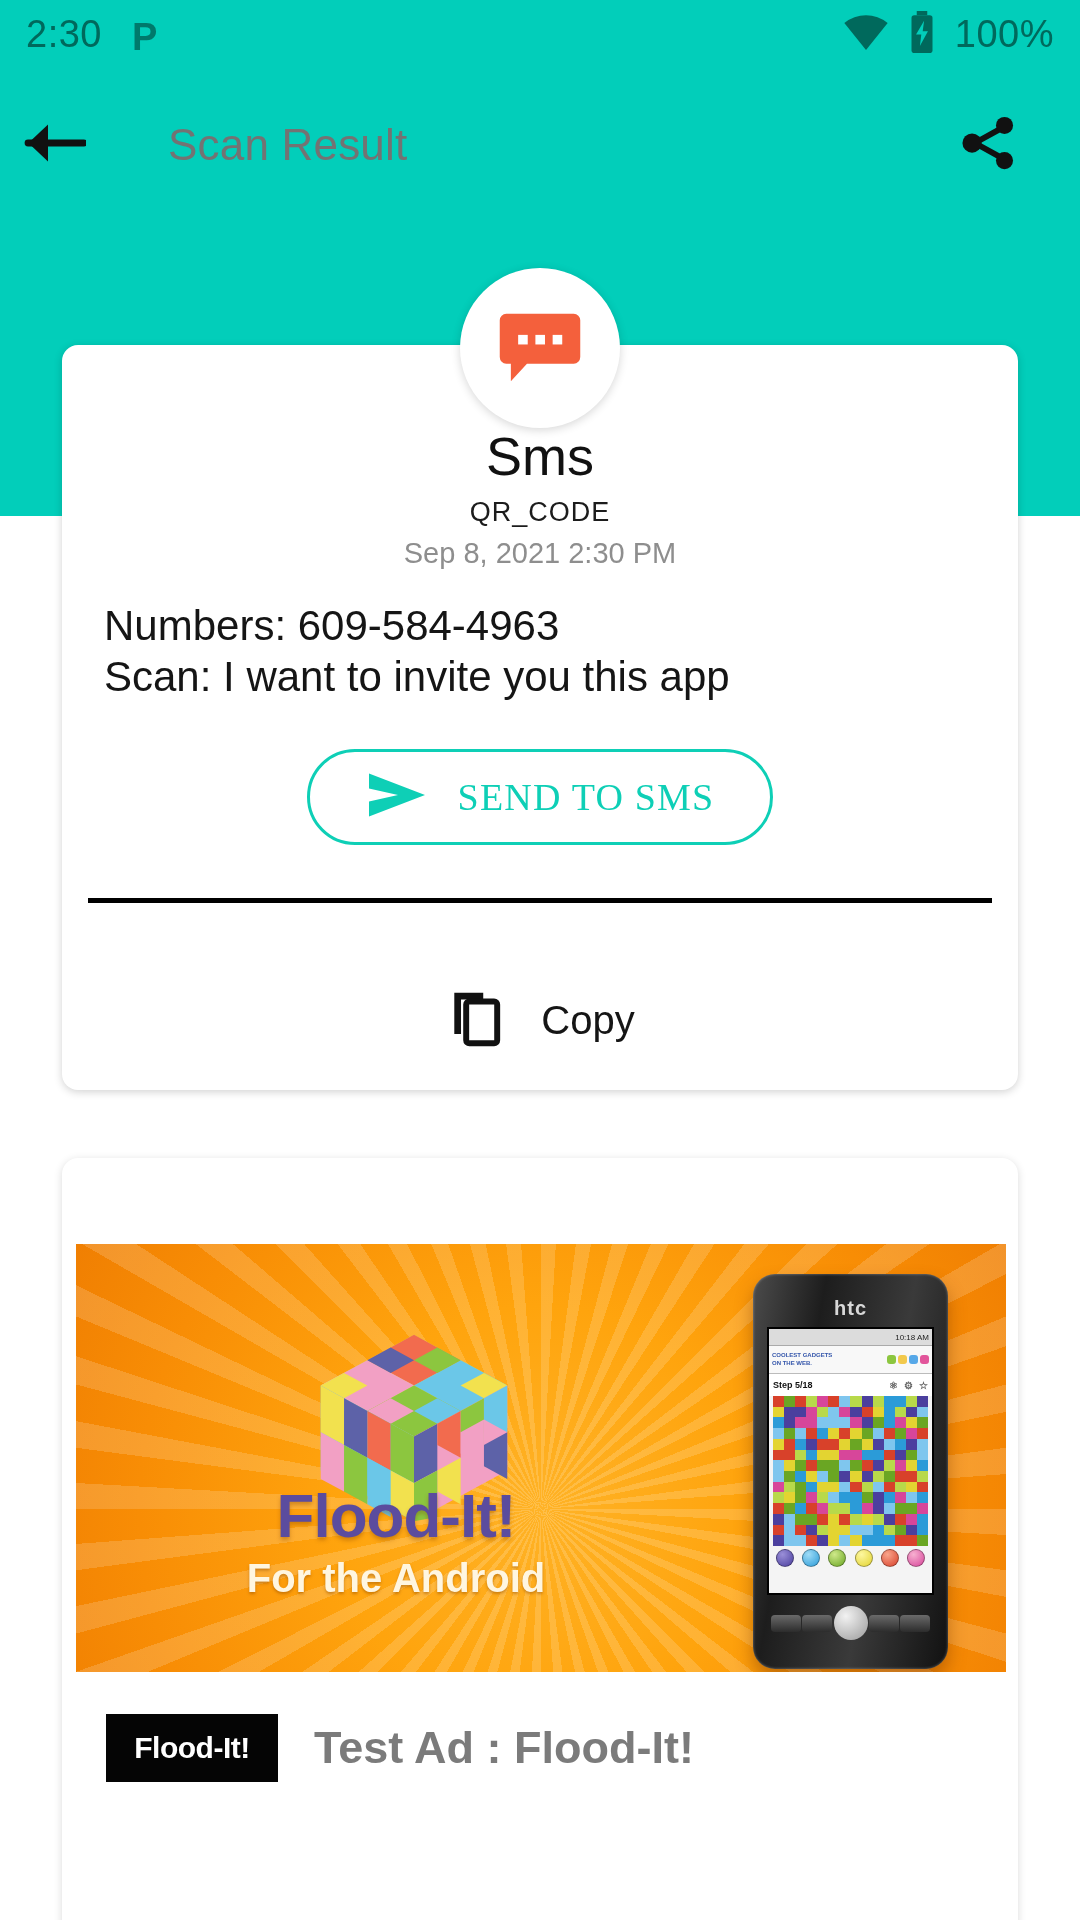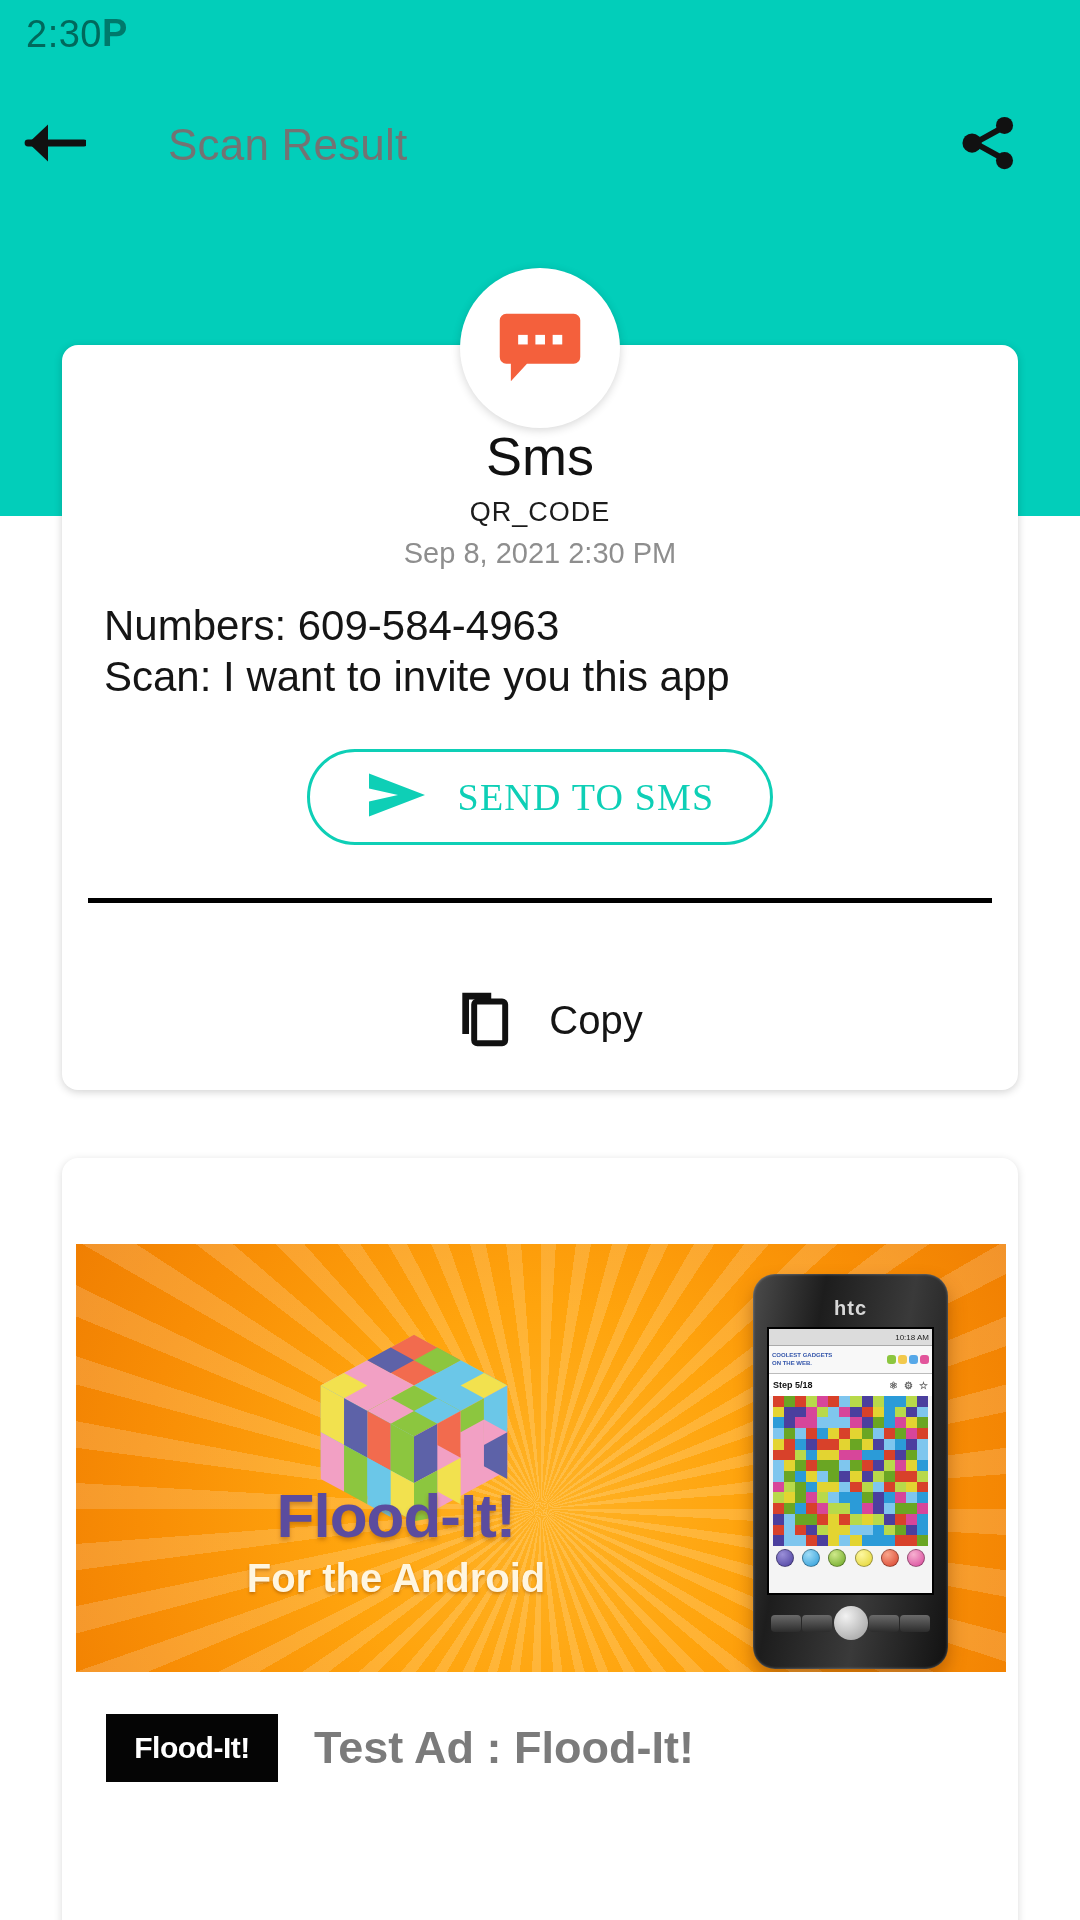--- a/index.html
+++ b/index.html
@@ -15,21 +15,21 @@
   .teal-band {
     position: absolute; left: 0; top: 0; width: 1080px; height: 516px;
     background: #02CEBA;
   }
 
   
   .status-bar {
     position: absolute; left: 0; top: 0; width: 1080px; height: 68px;
     display: flex; align-items: center; padding: 0 26px;
   }
-  .status-left { display: flex; align-items: center; }
+  .status-left { display: flex; align-items: flex-end; gap: 30px; }
   .status-clock {
     font-size: 38px; color: #00695c; letter-spacing: 0.5px;
   }
   .notif-p {
     font-size: 38px; font-weight: bold; color: #00796b; line-height: 1;
     margin-top: -2px;
   }
   .status-right {
     margin-left: auto; display: flex; align-items: center; gap: 18px;
   }
@@ -93,21 +93,21 @@
     border: 3px solid #0ECFB6; background: #ffffff; cursor: pointer;
   }
   .send-btn-label {
     font-size: 38px; color: #0ECFB6; letter-spacing: 1.2px;
   }
   .card-divider {
     position: absolute; top: 553px; left: 26px; width: 904px; height: 5px;
     background: #000000;
   }
   .action-row {
-    position: absolute; top: 605px; left: 8px; width: 100%; height: 140px;
+    position: absolute; top: 605px; left: 0; width: 100%; height: 140px;
     display: flex;
   }
   .action-item {
     flex: 1; display: flex; align-items: center; justify-content: center;
     gap: 34px; cursor: pointer;
   }
   .action-label { font-size: 40px; color: #151515; }
 
   
   .ad-card {
@@ -211,20 +211,35 @@
 <body>
 
 <div id="screen">
 
   <div class="teal-band"></div>
 
   <div class="status-bar">
     <div class="status-left">
       <span class="status-clock">2:30</span>
       <span class="notif-p">P</span>
+    </div>
+    <div class="status-right">
+      <span>
+        <svg width="46" height="38" viewBox="0 0 24 20">
+          <path d="M12 19.5 L0.6 5.2 A18 18 0 0 1 23.4 5.2 Z" fill="#00695c"></path>
+        </svg>
+      </span>
+      <span>
+        <svg width="30" height="42" viewBox="0 0 16 24">
+          <rect x="5" y="0" width="6" height="2.4" fill="#00695c"></rect>
+          <rect x="2" y="2.4" width="12" height="21.6" rx="1.6" fill="#00695c"></rect>
+          <path d="M9.2 5.5 L4.6 13.4 H7.6 L6.8 20 L11.4 11.6 H8.4 Z" fill="#02CEBA"></path>
+        </svg>
+      </span>
+      <span class="battery-pct">100%</span>
     </div>
   </div>
 
   <div class="app-bar">
     <div class="back-btn">
       <span>
         <svg width="62" height="46" viewBox="0 0 31 23">
           <path d="M2 11.5 L30 11.5" stroke="#111" stroke-width="3.4" stroke-linecap="round"></path>
           <path d="M12 2.2 L2.2 11.5 L12 20.8 Z" fill="#111"></path>
         </svg>

